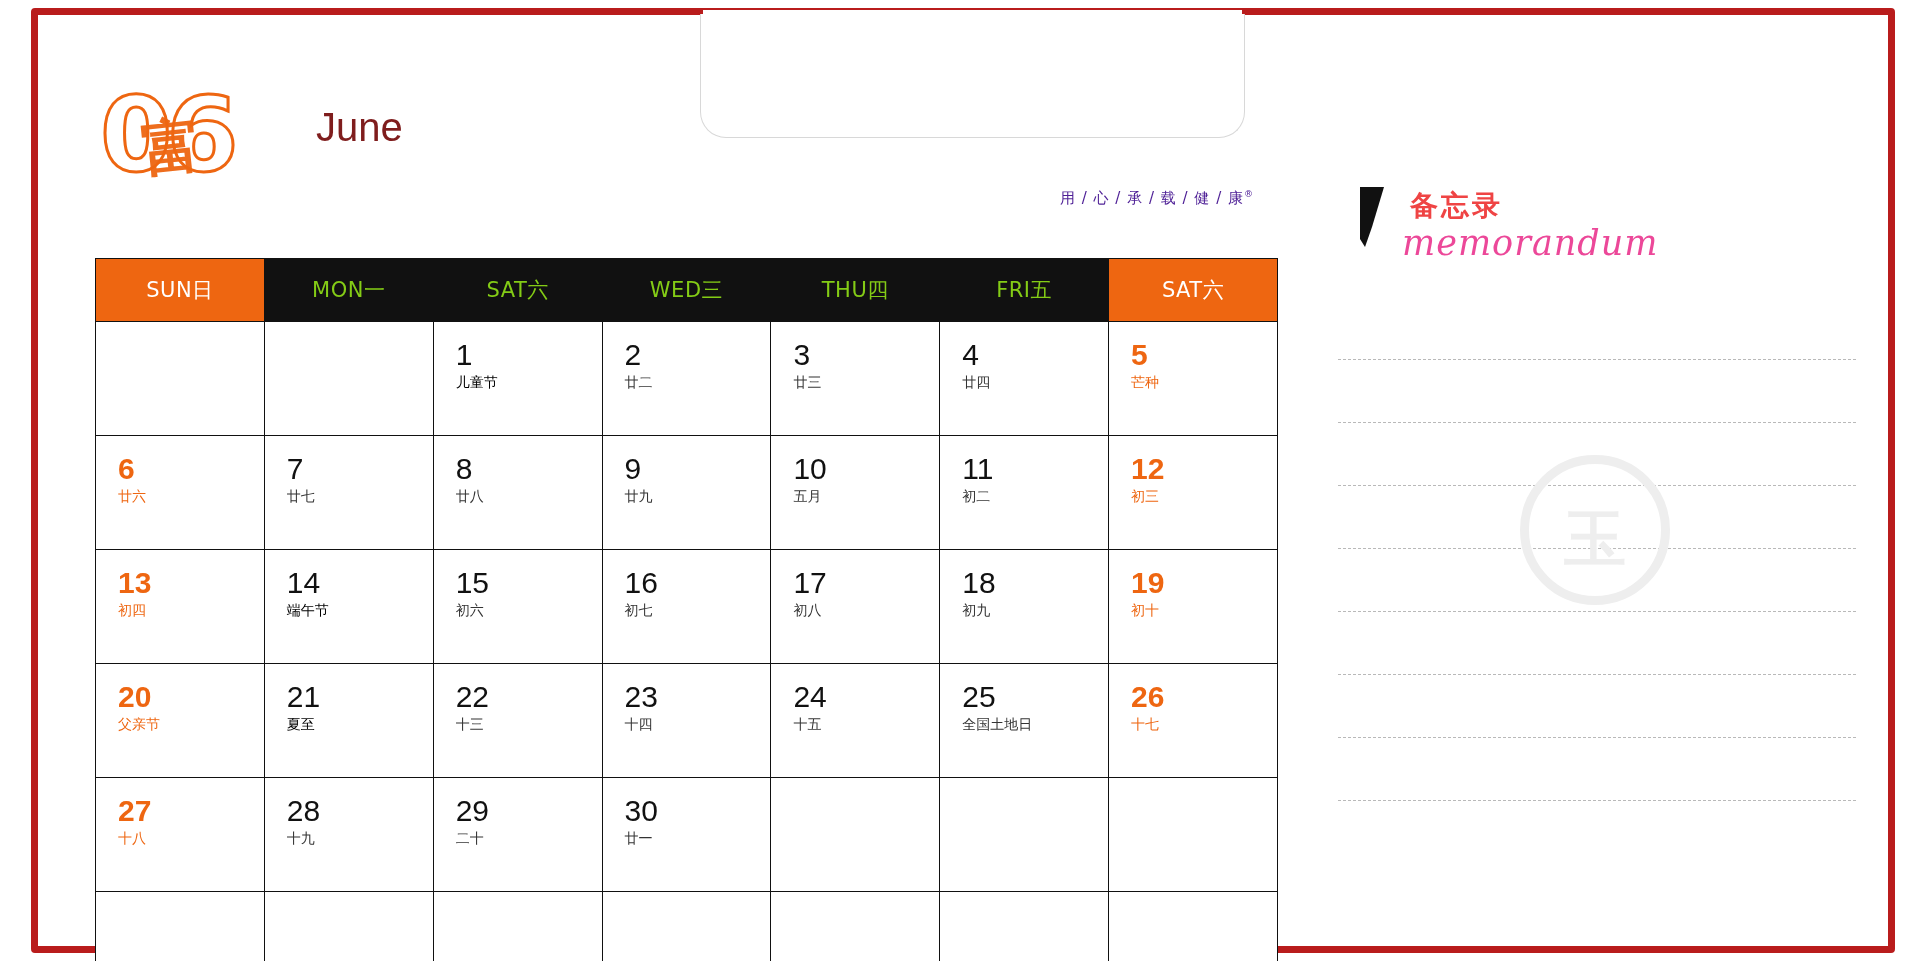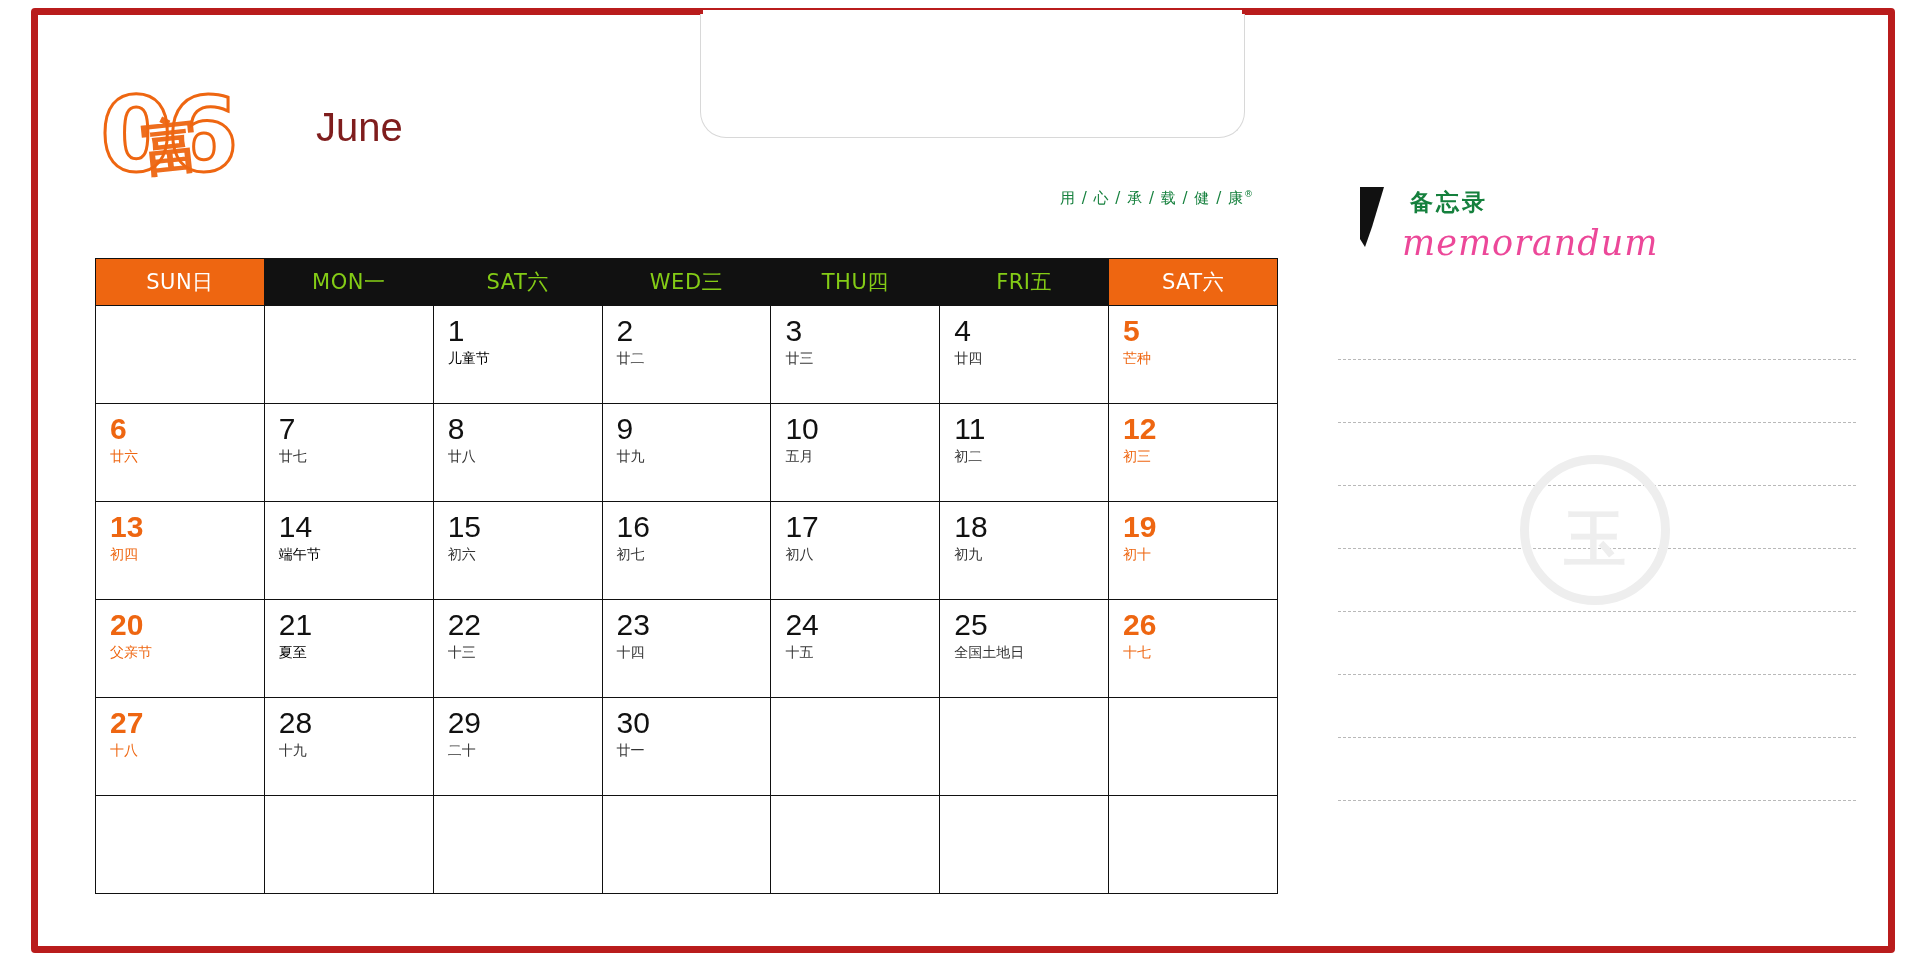--- a/index.html
+++ b/index.html
@@ -106,42 +106,42 @@
     font-size: 32px;
     color: #111;
     font-family: "DejaVu Sans", sans-serif;
     letter-spacing: 2px;
   }
   #slogan {
     position: absolute;
     left: 966px;
     top: 112px;
     font-size: 15px;
-    color: #15803d;
+    color: #4c1d95;
     font-family: "DejaVu Sans", sans-serif;
     letter-spacing: 1px;
     white-space: nowrap;
   }
   #slogan sup {
     font-size: 9px;
     vertical-align: super;
   }
 
   
   #calendar {
     position: absolute;
     left: 57px;
     top: 243px;
     width: 1183px;
     border-collapse: collapse;
     table-layout: fixed;
   }
   #calendar th, #calendar td {
     border: 1px solid #111;
-    padding: 0;
+    padding: 8px;
   }
   #calendar th {
     height: 46px;
     background: #111;
     color: #84cc16;
     font-size: 21px;
     font-family: "DejaVu Sans", sans-serif;
     font-weight: normal;
     letter-spacing: .5px;
   }
@@ -182,23 +182,23 @@
     position: absolute;
     left: 1300px;
     top: 172px;
     width: 530px;
     height: 720px;
   }
   #memo-title-cn {
     position: absolute;
     left: 72px;
     top: 0px;
-    font-size: 23px;
+    font-size: 28px;
     font-family: "DejaVu Sans", sans-serif;
-    color: #15803d;
+    color: #ef4444;
     letter-spacing: 3px;
     font-weight: bold;
   }
   #memo-title-en {
     position: absolute;
     left: 64px;
     top: 36px;
     font-size: 35px;
     font-family: "DejaVu Serif", serif;
     font-style: italic;

